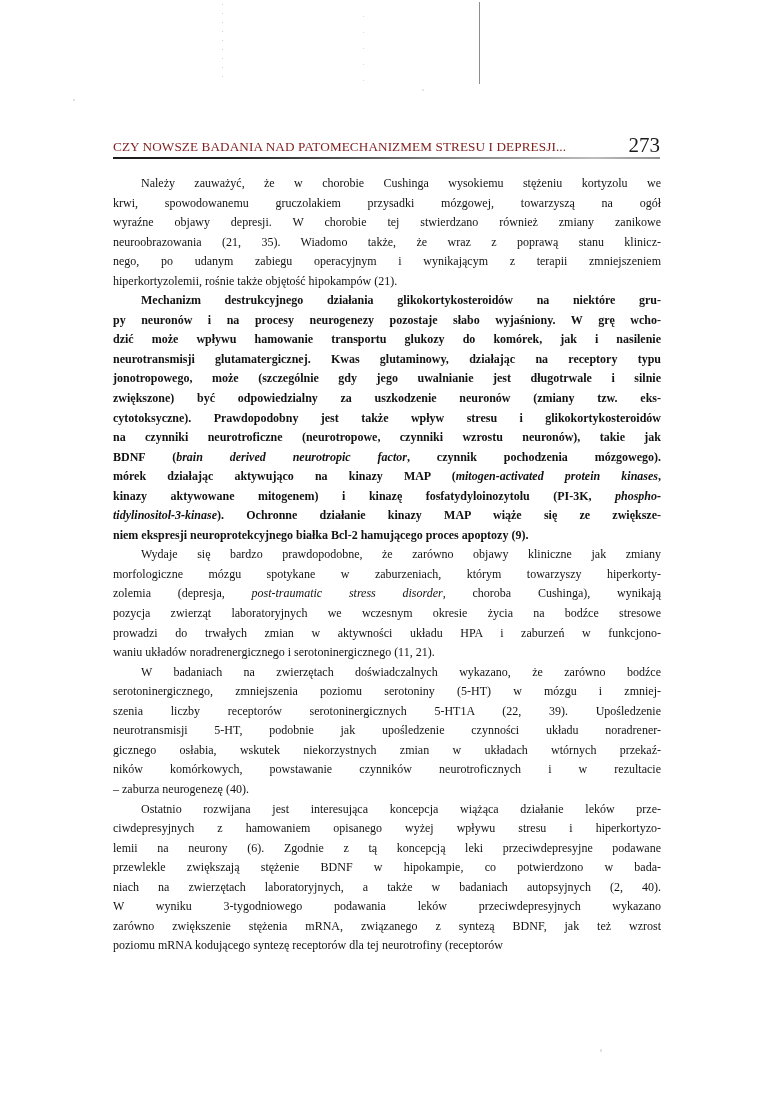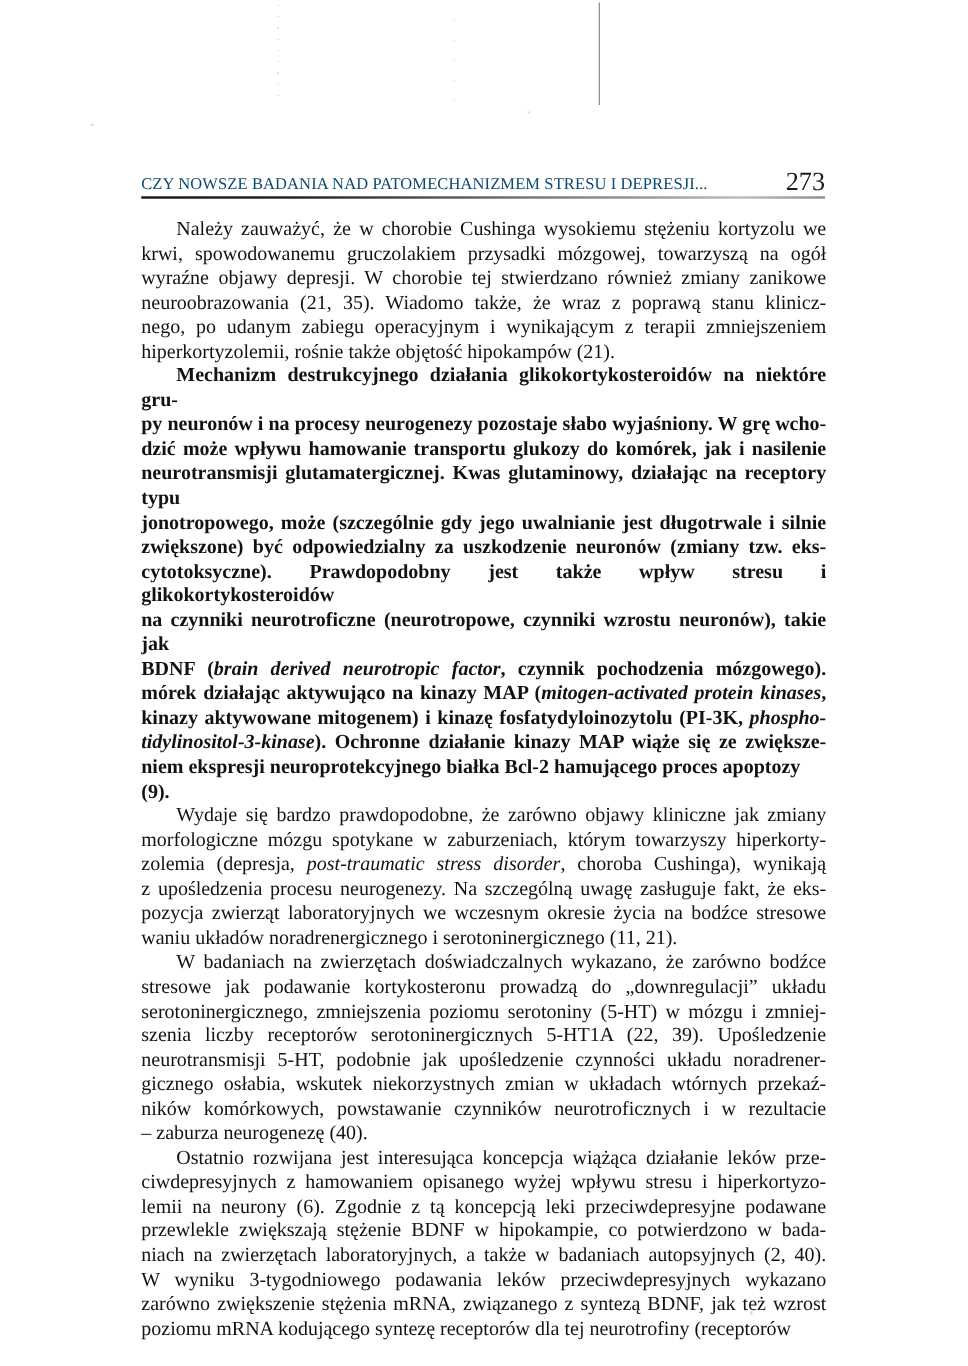--- a/index.html
+++ b/index.html
@@ -81,21 +81,21 @@
     width: 547px;
     height: 24px;
   }
   #running-head .rh-title {
     position: absolute;
     left: 0;
     top: 3px;
     font-size: 13.2px;
     letter-spacing: 0.1px;
     white-space: nowrap;
-    color: #0c4a6e;
+    color: #7f1d1d;
   }
   #running-head .rh-page {
     position: absolute;
     right: 0;
     top: -3px;
     font-size: 21px;
     color: #1b1b1b;
   }
   #running-head .rh-rule {
     position: absolute;
@@ -107,21 +107,21 @@
       #1c1c1c 0%, #242424 22%, #4a4a4a 38%, #7b7b7b 58%,
       #9a9a9a 74%, #bdbdbd 88%, #8f8f8f 100%);
   }
 
   
   #body-text {
     position: absolute;
     left: 113px;
     top: 174px;
     width: 548px;
-    font-size: 16px;
+    font-size: 12px;
     line-height: 19.55px;
     text-align: justify;
     text-justify: inter-word;
     color: #121212;
     -webkit-hyphens: none;
     hyphens: none;
   }
   #body-text p {
     margin: 0;
     text-indent: 28px;
@@ -189,27 +189,26 @@
         <span class="ln just">BDNF (<i class="it">brain derived neurotropic factor</i>, czynnik pochodzenia mózgowego).</span>
         <span class="ln just">mórek działając aktywująco na kinazy MAP (<i class="it">mitogen-activated protein kinases</i>,</span>
         <span class="ln just">kinazy aktywowane mitogenem) i kinazę fosfatydyloinozytolu (PI-3K, <i class="it">phospho-</i></span>
         <span class="ln just"><i class="it">tidylinositol-3-kinase</i>). Ochronne działanie kinazy MAP wiąże się ze zwiększe-</span>
         <span class="ln last">niem ekspresji neuroprotekcyjnego białka Bcl-2 hamującego proces apoptozy (9).</span>
       </p>
     <p style="text-indent: 0px;">
         <span class="ln just"><span class="ind"></span>Wydaje się bardzo prawdopodobne, że zarówno objawy kliniczne jak zmiany</span>
         <span class="ln just">morfologiczne mózgu spotykane w zaburzeniach, którym towarzyszy hiperkorty-</span>
         <span class="ln just">zolemia (depresja, <i class="it">post-traumatic stress disorder</i>, choroba Cushinga), wynikają</span>
-        <span class="ln just">z upośledzenia procesu neurogenezy. Na szczególną uwagę zasługuje fakt, że eks-</span>
         <span class="ln just">pozycja zwierząt laboratoryjnych we wczesnym okresie życia na bodźce stresowe</span>
+        <span class="ln just">prowadzi do trwałych zmian w aktywności układu HPA i zaburzeń w funkcjono-</span>
         <span class="ln last">waniu układów noradrenergicznego i serotoninergicznego (11, 21).</span>
       </p>
     <p style="text-indent: 0px;">
         <span class="ln just"><span class="ind"></span>W badaniach na zwierzętach doświadczalnych wykazano, że zarówno bodźce</span>
-        <span class="ln just">stresowe jak podawanie kortykosteronu prowadzą do „downregulacji” układu</span>
         <span class="ln just">serotoninergicznego, zmniejszenia poziomu serotoniny (5-HT) w mózgu i zmniej-</span>
         <span class="ln just">szenia liczby receptorów serotoninergicznych 5-HT1A (22, 39). Upośledzenie</span>
         <span class="ln just">neurotransmisji 5-HT, podobnie jak upośledzenie czynności układu noradrener-</span>
         <span class="ln just">gicznego osłabia, wskutek niekorzystnych zmian w układach wtórnych przekaź-</span>
         <span class="ln just">ników komórkowych, powstawanie czynników neurotroficznych i w rezultacie</span>
         <span class="ln last">– zaburza neurogenezę (40).</span>
       </p>
     <p style="text-indent: 0px;">
         <span class="ln just"><span class="ind"></span>Ostatnio rozwijana jest interesująca koncepcja wiążąca działanie leków prze-</span>
         <span class="ln just">ciwdepresyjnych z hamowaniem opisanego wyżej wpływu stresu i hiperkortyzo-</span>

